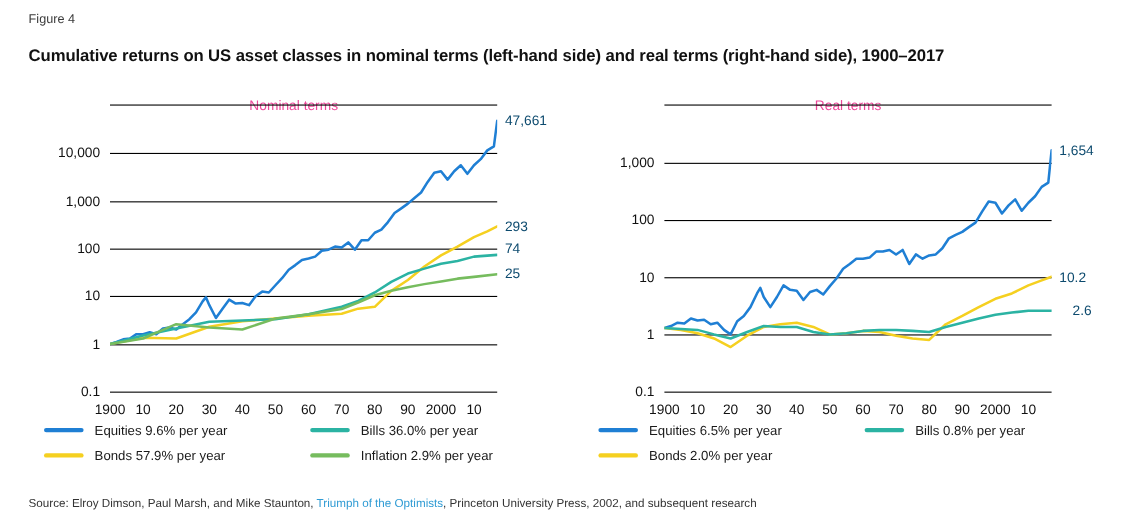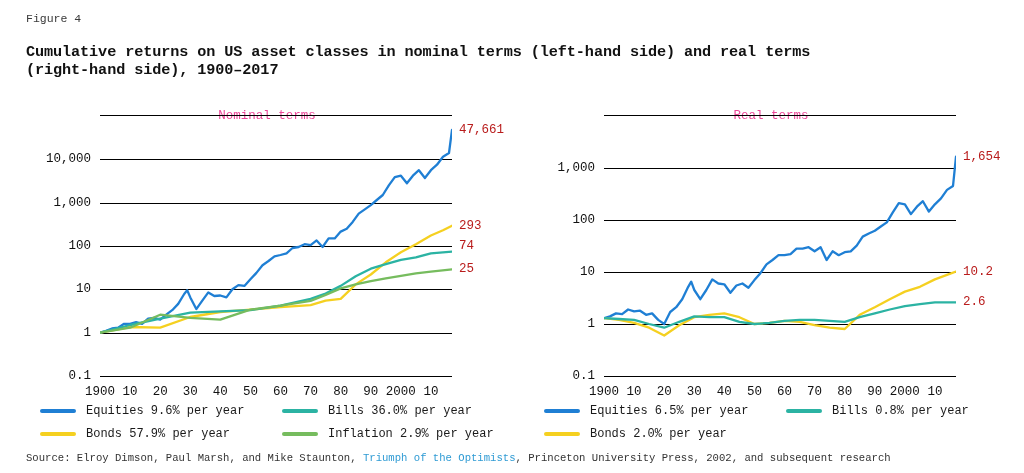--- a/index.html
+++ b/index.html
@@ -13,21 +13,20 @@
     font-family: "Liberation Sans", sans-serif;
     color: #1a1a1a;
     overflow: hidden;
   }
   .page {
     position: relative;
     width: 884px;
     height: 473px;
     box-sizing: border-box;
     padding: 10px 18px 0 18px;
-    font-family: Liberation Mono, monospace;
   }
   .fig-label {
     font-size: 11.5px;
     color: #3a3a3a;
     margin: 2px 0 0 8px;
   }
   .fig-title {
     font-size: 15.2px;
     font-weight: bold;
     color: #111111;
@@ -92,21 +91,21 @@
     font-size: 12.5px;
     color: #111;
     white-space: nowrap;
   }
   .endlabel {
     position: absolute;
     left: 100%;
     transform: translateY(-50%);
     padding-left: 7px;
     font-size: 12.5px;
-    color: #b91c1c;
+    color: #0c4a6e;
     white-space: nowrap;
   }
   svg.series { position: absolute; left: 0; top: 0; }
 
   .legend {
     position: absolute;
     top: 306px;
     width: 470px;
     font-size: 12px;
   }
@@ -211,21 +210,21 @@
           <div class="xtick" style="left: 270.769px;">90</div>
           <div class="xtick" style="left: 300.855px;">2000</div>
           <div class="xtick" style="left: 330.94px;">10</div>
           <svg class="series" width="352" height="260">
             <polyline points="0.0,202.1 6.0,200.4 12.0,197.4 18.1,198.1 24.1,193.5 30.1,195.4 36.1,194.7 42.1,198.8 48.1,197.4 54.2,203.9 60.2,208.0 66.2,196.0 72.2,191.2 78.2,183.2 84.2,170.8 87.2,165.7 90.3,174.0 96.3,183.2 102.3,174.0 108.3,163.4 114.3,167.5 120.3,168.3 126.4,176.7 132.4,169.5 138.4,167.5 144.4,171.7 150.4,164.1 156.4,157.2 162.5,148.4 168.5,144.0 174.5,139.2 180.5,139.2 186.5,138.2 192.5,132.7 198.6,132.7 204.6,131.2 210.6,135.3 216.6,131.2 222.6,144.0 228.6,135.3 234.7,139.2 240.7,136.2 246.7,135.3 252.7,129.7 258.7,120.6 264.8,117.5 270.8,114.8 276.8,110.5 282.8,106.4 288.8,96.4 294.8,87.2 300.9,88.3 306.9,98.1 312.9,90.7 318.9,85.2 324.9,95.6 330.9,88.3 337.0,82.4 343.0,73.9 349.0,70.0 352.0,40.6" fill="none" stroke="#1f7fd4" stroke-width="2.3" stroke-linejoin="round" stroke-linecap="round"></polyline>
             <polyline points="0.0,202.1 15.0,203.9 30.1,206.9 45.1,211.7 60.2,219.5 75.2,209.2 90.3,201.2 105.3,198.8 120.3,197.4 135.4,201.2 150.4,208.0 165.5,206.9 180.5,204.8 195.6,205.8 210.6,209.2 225.6,211.7 240.7,213.0 255.7,198.8 270.8,191.2 285.8,183.2 300.9,175.6 315.9,170.8 330.9,163.4 343.0,158.9 352.0,155.6" fill="none" stroke="#f5d020" stroke-width="2.3" stroke-linejoin="round" stroke-linecap="round"></polyline>
             <polyline points="0.0,202.1 15.0,203.0 30.1,203.9 45.1,208.0 60.2,211.7 75.2,205.8 90.3,200.4 105.3,201.2 120.3,201.2 135.4,205.8 150.4,208.0 165.5,206.9 180.5,204.8 195.6,203.9 210.6,203.9 225.6,204.8 240.7,205.8 255.7,201.2 270.8,197.4 285.8,193.5 300.9,190.2 315.9,188.2 330.9,186.4 352.0,186.4" fill="none" stroke="#2bb3a3" stroke-width="2.3" stroke-linejoin="round" stroke-linecap="round"></polyline>
           </svg>
           <div class="endlabel" style="top: 40.6362px;">1,654</div>
           <div class="endlabel" style="top: 155.553px;">10.2</div>
-          <div class="endlabel" style="top: 186.421px;">2.6</div>
+          <div class="endlabel" style="top: 186.421px; margin-left: 12px;">2.6</div>
         </div>
     </div>
 
     <div class="legend left" id="legend0">
         <div class="legend-row">
           <div class="legend-item col1">
             <span class="swatch" style="background: rgb(31, 127, 212);"></span>
             <span class="ltext">Equities  9.6% per year</span>
           </div>
           <div class="legend-item">

